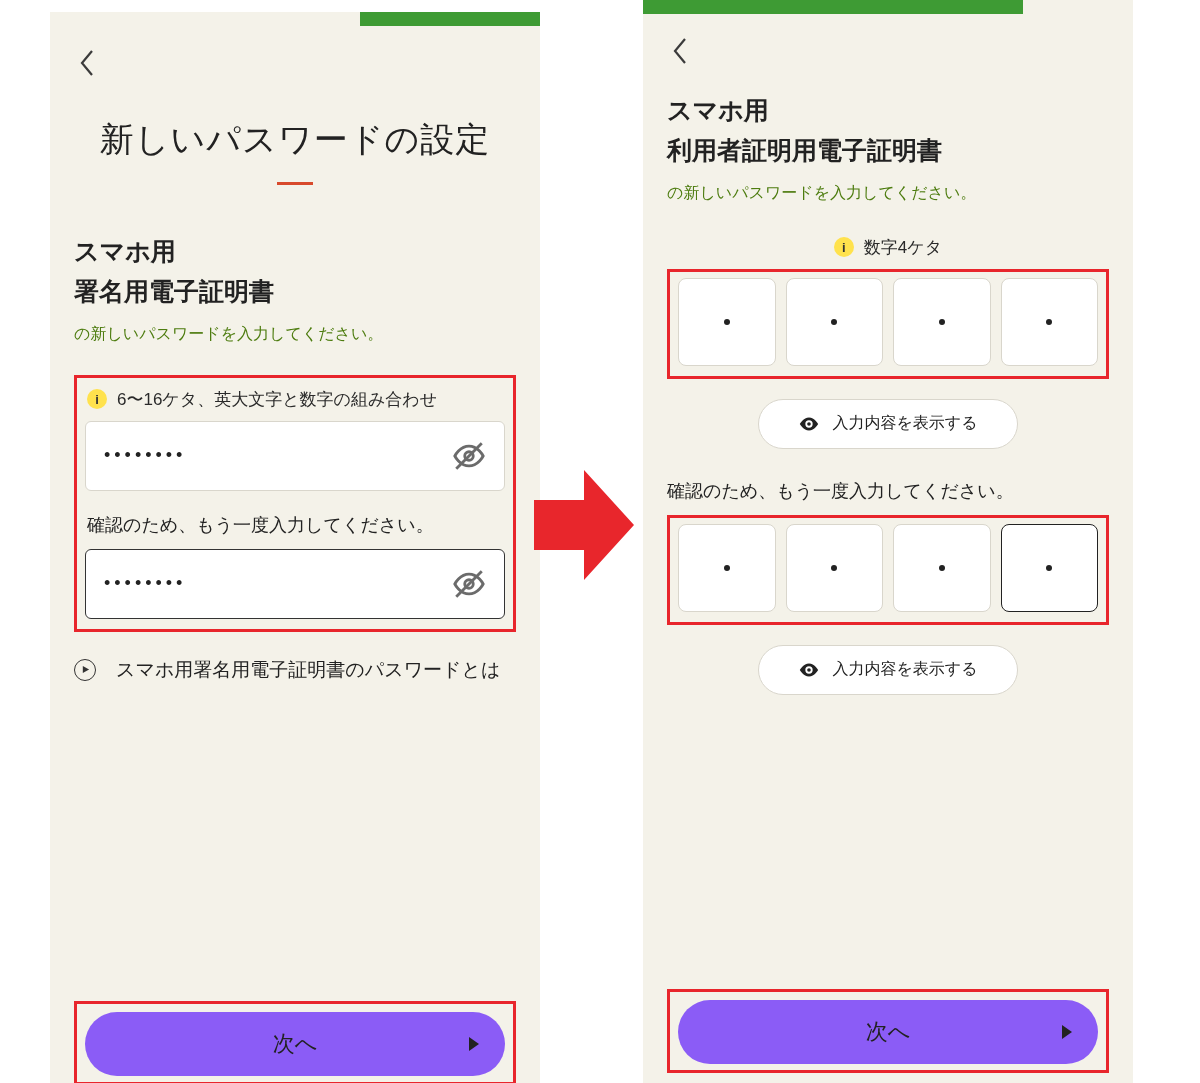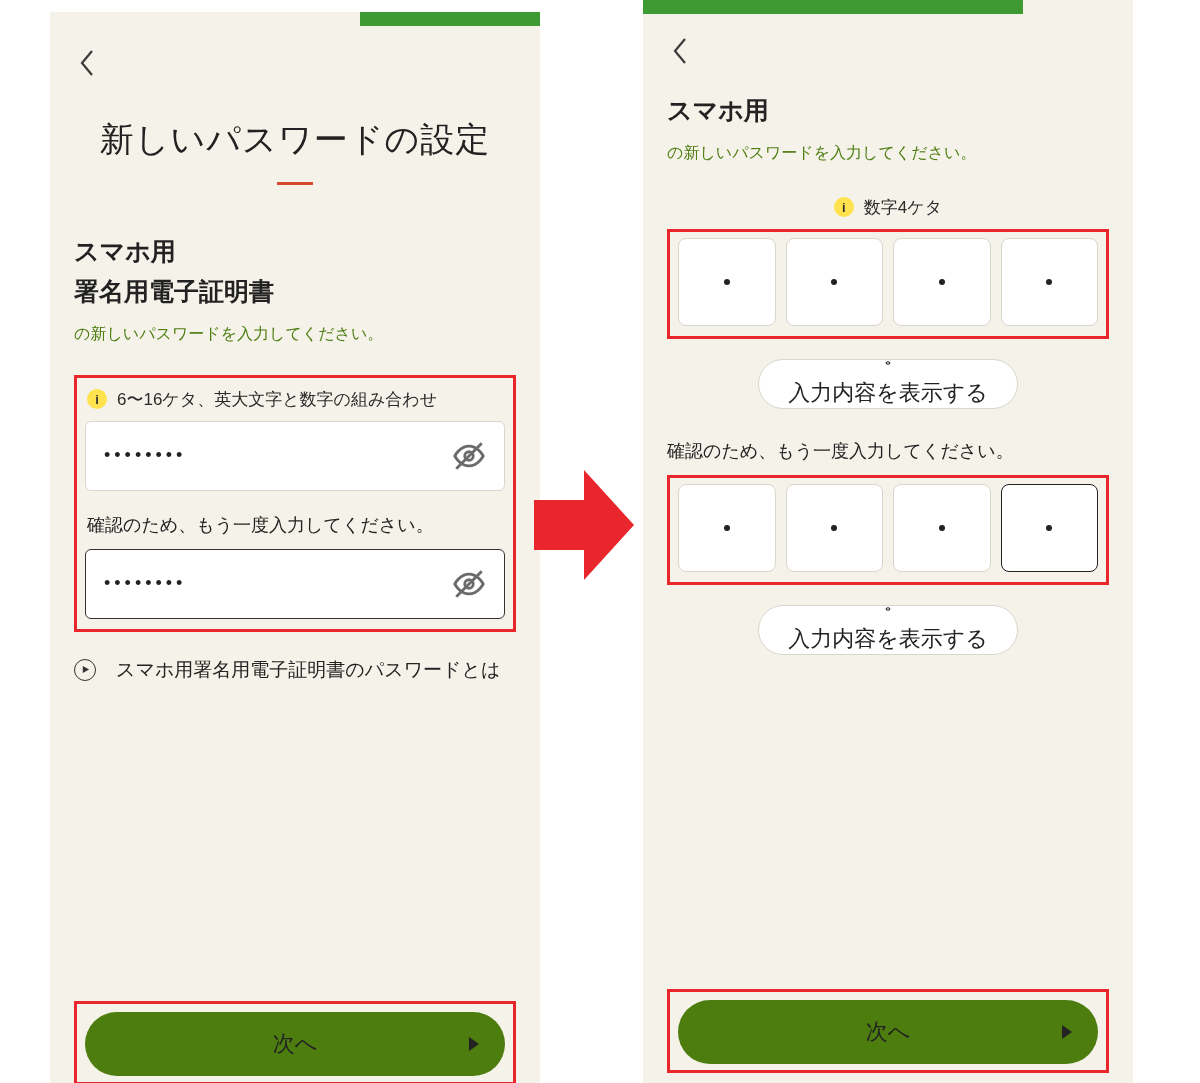--- a/index.html
+++ b/index.html
@@ -117,21 +117,21 @@
     margin-top: 5px;
   }
   .circle-play svg { width: 9px; height: 9px; fill: #333; }
 
   .next-wrap {
     position: absolute; left: 24px; right: 24px; bottom: 10px;
     border: 3px solid #e8262c;
     padding: 8px 8px 6px 8px;
   }
   .next-btn {
-    background: #4d7c0f;
+    background: #8b5cf6;
     border-radius: 36px;
     height: 64px;
     display: flex; align-items: center; justify-content: center;
     position: relative;
     font-size: 22px; color: #222; font-weight: 500;
     cursor: pointer;
   }
   .next-btn .tri {
     position: absolute; right: 26px; top: 50%; transform: translateY(-50%);
     width: 0; height: 0;
@@ -159,23 +159,22 @@
 
   .show-toggle {
     width: 260px;
     margin: 20px auto 0 auto;
     background: #fff;
     border: 1px solid #d9d6cc;
     border-radius: 28px;
     height: 50px;
     display: flex; align-items: center; justify-content: center;
     gap: 12px;
-    font-size: 22px; color: #222;
+    font-size: 16px; color: #222;
     cursor: pointer;
-    flex-direction: column;
   }
 
   .confirm-label-right {
     font-size: 18px; color: #222;
     margin: 30px 0 12px 0;
   }
 
   
   .arrow {
     position: absolute;
@@ -270,20 +269,21 @@
 
     <div class="back">
       <svg viewBox="0 0 20 28">
           <polyline points="14,2 4,14 14,26"></polyline>
         </svg>
     </div>
 
     <div class="content">
       <div class="subhead">
         <span>スマホ用</span><br>
+        <span>利用者証明用電子証明書</span>
       </div>
       <div class="subcopy">の新しいパスワードを入力してください。</div>
 
       <div style="height:26px"></div>
 
       <div class="info-row centered">
         <div class="info-badge">i</div>
         <div class="info-text">数字4ケタ</div>
       </div>
 

